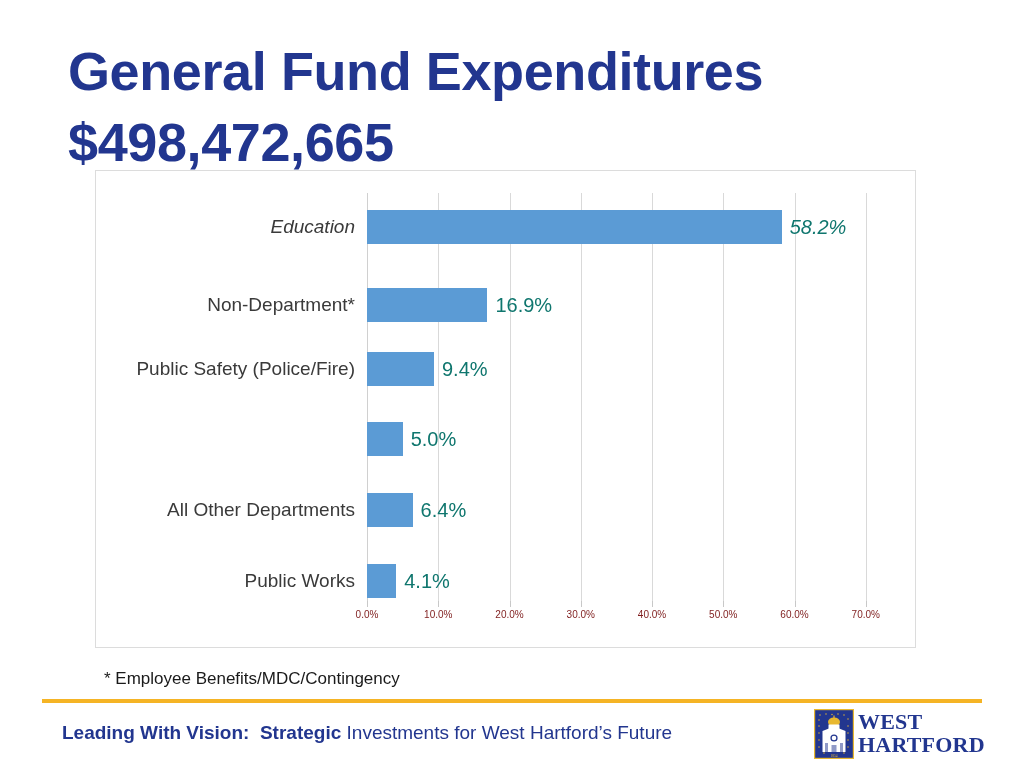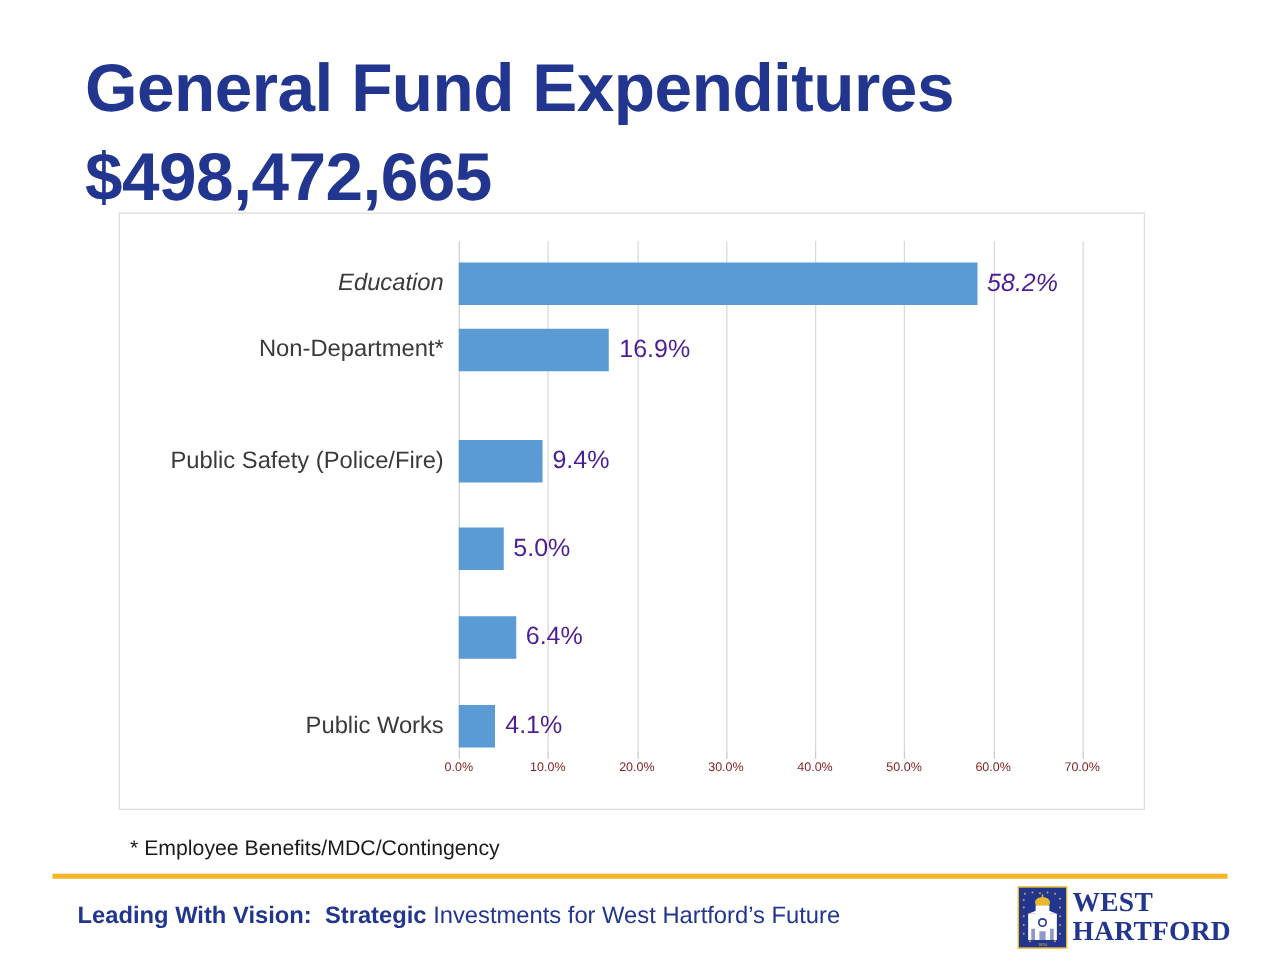--- a/index.html
+++ b/index.html
@@ -87,21 +87,21 @@
     left: 0;
     top: 0;
     height: 34px;
     background: #5B9BD5;
   }
   .bar-value {
     position: absolute;
     top: 50%;
     transform: translateY(-50%);
     font-size: 20px;
-    color: #4c1d95;
+    color: #0f766e;
     white-space: nowrap;
     font-family: "Liberation Sans", sans-serif;
   }
   .cat-label {
     position: absolute;
     right: 100%;
     margin-right: 12px;
     top: 50%;
     transform: translateY(-50%);
     text-align: right;
@@ -204,35 +204,36 @@
       <div class="tickmark" style="left: 427.5px;"></div>
       <div class="ticklabel" style="left: 427.5px;">60.0%</div>
       <div class="gridline" style="left: 498.75px;"></div>
       <div class="tickmark" style="left: 498.75px;"></div>
       <div class="ticklabel" style="left: 498.75px;">70.0%</div>
       <div class="bar-row" style="top: 17px; width: 513px; font-style: italic;">
         <div class="cat-label">Education</div>
         <div class="bar" style="width: 414.675px; background: rgb(91, 155, 213);"></div>
         <div class="bar-value" style="left: 422.675px;">58.2%</div>
       </div>
-      <div class="bar-row" style="top: 70px; width: 513px;">
+      <div class="bar-row" style="top: 95px; width: 513px;">
         <div class="cat-label">Non-Department*</div>
         <div class="bar" style="width: 120.412px; background: rgb(91, 155, 213);"></div>
         <div class="bar-value" style="left: 128.412px;">16.9%</div>
       </div>
       <div class="bar-row" style="top: 158.6px; width: 513px;">
         <div class="cat-label">Public Safety (Police/Fire)</div>
         <div class="bar" style="width: 66.975px; background: rgb(91, 155, 213);"></div>
         <div class="bar-value" style="left: 74.975px;">9.4%</div>
       </div>
       <div class="bar-row" style="top: 229.4px; width: 513px;">
         <div class="bar" style="width: 35.625px; background: rgb(91, 155, 213);"></div>
         <div class="bar-value" style="left: 43.625px;">5.0%</div>
       </div>
       <div class="bar-row" style="top: 300.2px; width: 513px;">
+        <div class="cat-label">All Other Departments</div>
         <div class="bar" style="width: 45.6px; background: rgb(91, 155, 213);"></div>
         <div class="bar-value" style="left: 53.6px;">6.4%</div>
       </div>
       <div class="bar-row" style="top: 371px; width: 513px;">
         <div class="cat-label">Public Works</div>
         <div class="bar" style="width: 29.2125px; background: rgb(91, 155, 213);"></div>
         <div class="bar-value" style="left: 37.2125px;">4.1%</div>
       </div>
     </div>
 </div>

